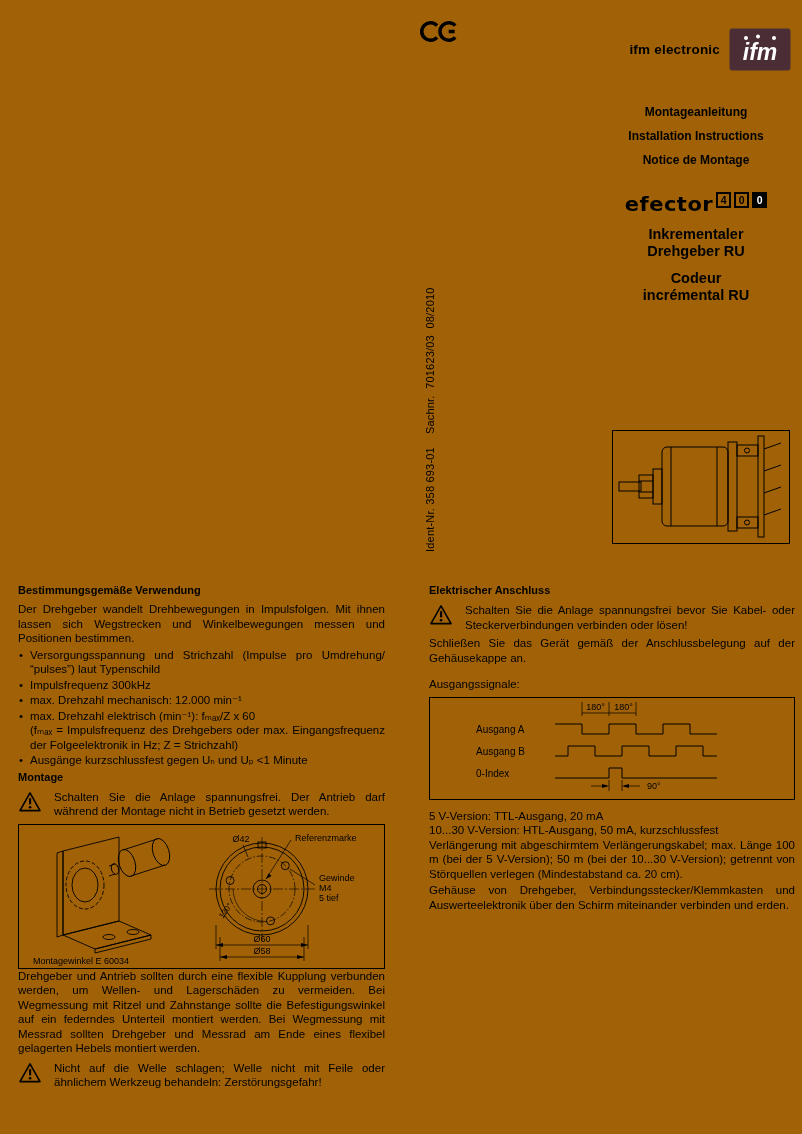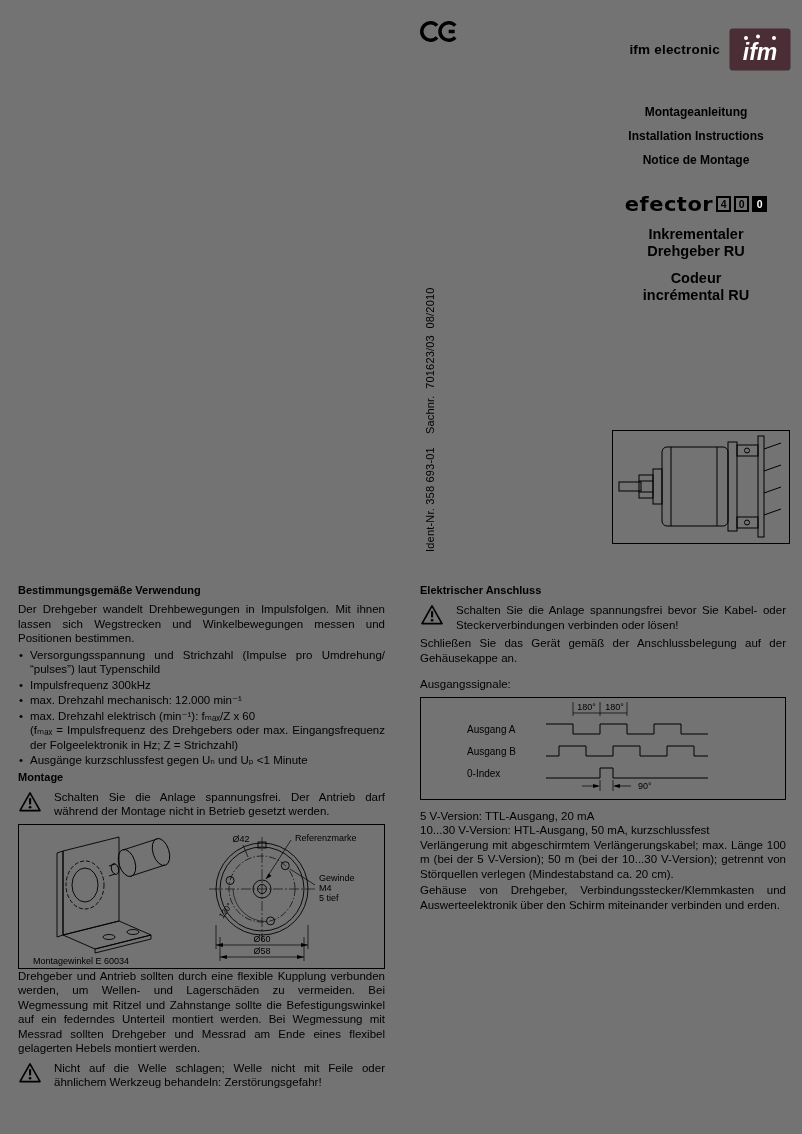--- a/index.html
+++ b/index.html
@@ -1,43 +1,43 @@
 <!DOCTYPE html>
 <html><head>
 <meta charset="utf-8">
 <style>
   * { margin:0; padding:0; box-sizing:border-box; }
   html,body { background:#ffffff; }
   .page {
-    position:relative; width:802px; height:1134px; background:#737373;
+    position:relative; width:802px; height:1134px; background:#a16207;
     font-family:"Liberation Sans","DejaVu Sans",sans-serif; color:#000;
     overflow:hidden;
   }
   .abs { position:absolute; }
   
   .ce { left:420px; top:20px; }
   .brandrow { position:absolute; right:11px; top:28px; display:flex; align-items:center; gap:9px; }
   .brandtext { font-weight:bold; font-size:13.5px; letter-spacing:0.2px; }
   .right-head { left:600px; top:104px; width:192px; text-align:center; }
   .doc-title { font-weight:bold; font-size:12px; line-height:16px; margin-bottom:8px; }
-  .efector-wrap { margin-top:24px; display:flex; justify-content:center; align-items:center; gap:3px; }
+  .efector-wrap { margin-top:24px; display:flex; justify-content:center; align-items:flex-start; gap:3px; }
   .efector-name { font-weight:900; font-size:21px; letter-spacing:0.5px; font-family:"DejaVu Sans",sans-serif; transform:scaleY(0.95); }
   .efector-digit { display:inline-block; width:15px; height:16px; border:2px solid #000; font-size:10.5px; font-weight:bold; line-height:12px; text-align:center; }
   .efector-digit.filled { background:#000; color:#fff; }
   .prod-group { margin-top:10px; font-weight:bold; font-size:14.5px; line-height:17px; }
   .prod-group:first-of-type { margin-top:20px; }
   .ident {
     left:424px; top:552px; transform:rotate(-90deg); transform-origin:0 0;
     font-size:11px; white-space:pre; width:290px; letter-spacing:0.2px;
   }
   .product-image-box { left:612px; top:430px; width:178px; height:114px; border:1px solid #000; }
   
   .col { font-size:11.5px; line-height:14.5px; text-align:justify; }
   .col-left { left:18px; top:582px; width:367px; }
-  .col-right { left:420px; top:582px; width:366px; }
+  .col-right { left:429px; top:582px; width:366px; }
   h3.sec { font-size:11px; line-height:16px; margin:0 0 4px 0; text-align:left; }
   .mt { margin-top:12px; }
   p.body { margin:0 0 2px 0; }
   ul.bullets { list-style:none; margin:2px 0 0 0; padding:0; }
   ul.bullets li { padding-left:12px; position:relative; margin-bottom:1px; }
   ul.bullets li::before { content:"•"; position:absolute; left:1px; top:0; }
   .bullet-note { text-align:justify; }
   .warn { display:flex; gap:12px; margin:5px 0 4px 0; }
   .warn .wicon { flex:none; margin-top:1px; }
   .warn .wtext { flex:1; }

